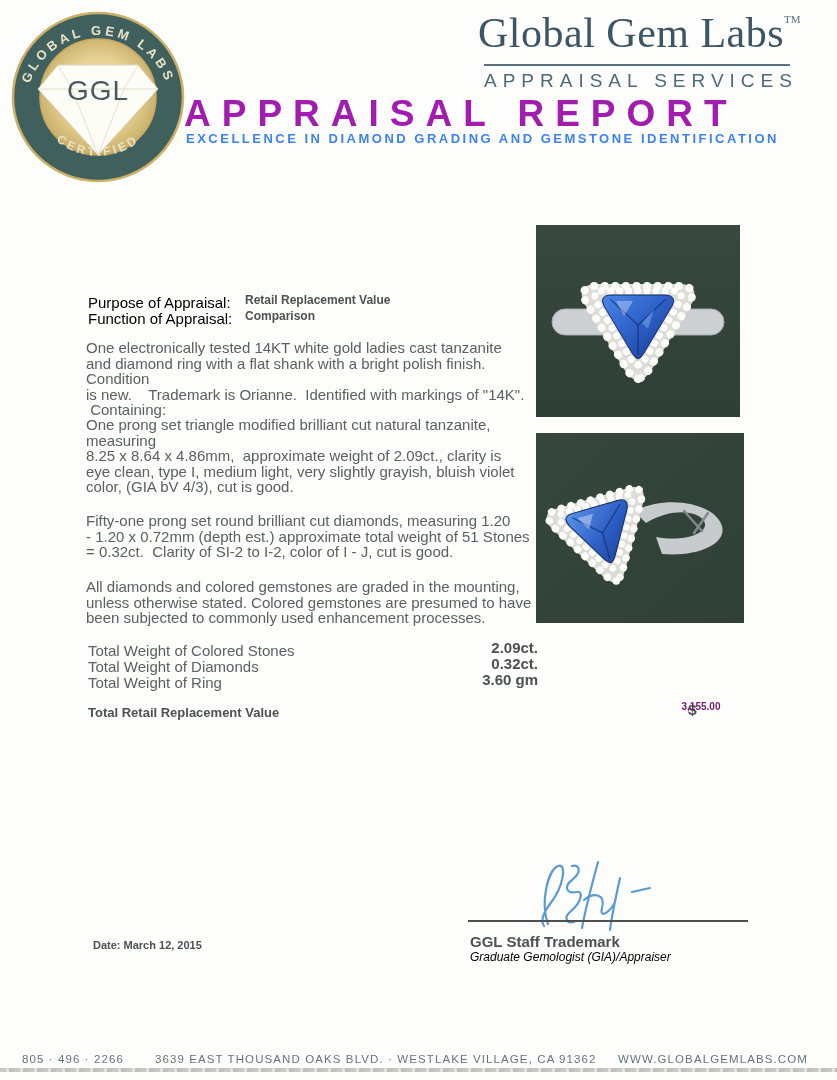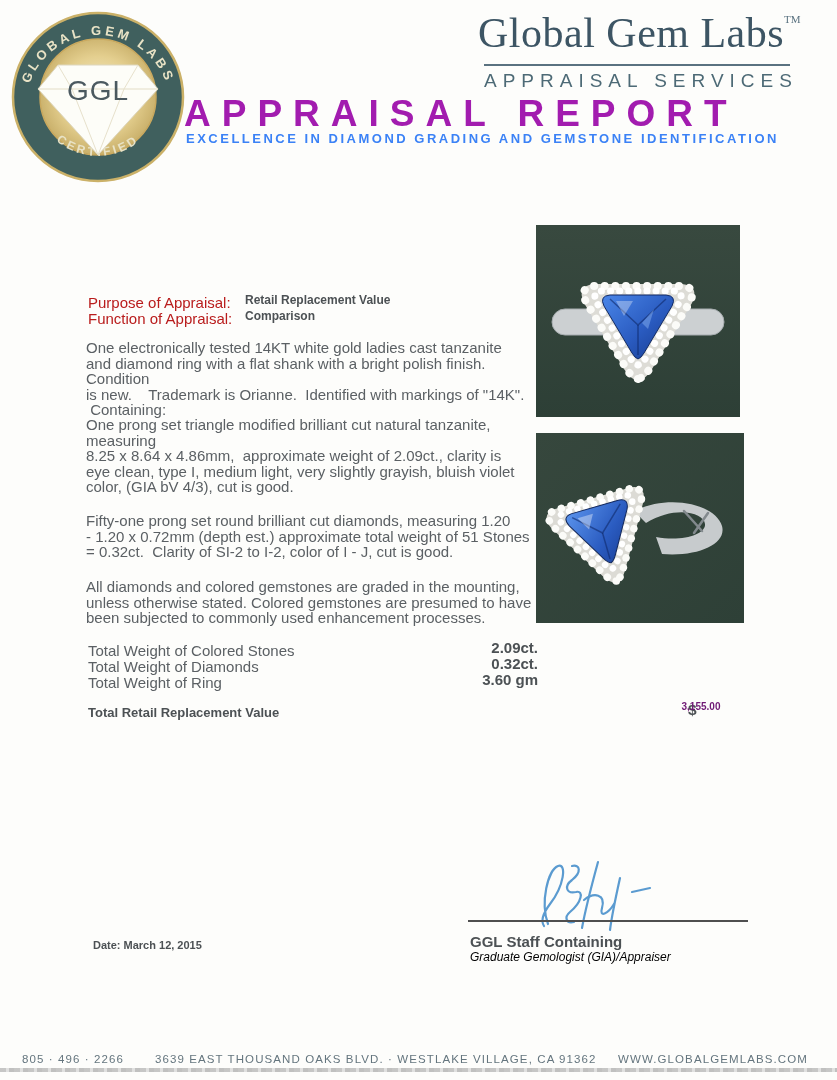--- a/index.html
+++ b/index.html
@@ -25,21 +25,21 @@
   .report-title{
     left:184px;top:84px;
     font-size:37px;font-weight:bold;color:#a21caf;letter-spacing:11px;white-space:nowrap;
   }
   .report-tagline{
     left:186px;top:122px;
     font-size:13px;font-weight:700;color:#3b82f6;letter-spacing:2.5px;white-space:nowrap;
   }
 
   
-  .field-label{font-size:15px;color:#b91c1c;}
+  .field-label{font-size:15px;color:#000000;}
   .field-value{font-size:12px;font-weight:bold;color:#4c5154;}
   .para{font-size:15px;line-height:15.6px;color:#5b6064;width:462px;}
   .w-label{font-size:15px;color:#5b6064;}
   .w-value{font-size:15px;font-weight:bold;color:#4c5154;text-align:right;width:118px;}
   .total-label{font-size:13px;font-weight:bold;color:#4c5154;}
   .total-cur{font-size:15.5px;font-weight:bold;color:#4c5154;}
   .total-val{font-size:10px;font-weight:bold;color:#701a75;text-align:center;width:84px;}
 
   
   .sig-line{left:468px;top:911px;width:280px;height:2px;background:#4f4f4f;}
@@ -199,21 +199,21 @@
         <path d="M 28,72 C 20,50 28,18 38,14 C 47,11 44,34 30,52 C 24,60 20,68 24,74"></path>
         <path d="M 52,14 C 60,12 62,20 52,28 C 44,34 46,42 56,40 C 64,38 62,50 50,60 C 44,65 46,72 54,70"></path>
         <path d="M 78,10 C 72,32 66,54 62,76"></path>
         <path d="M 64,48 C 74,40 86,42 82,56 C 79,66 88,62 94,52"></path>
         <path d="M 100,26 C 96,44 92,62 90,78"></path>
         <path d="M 112,40 L 130,36"></path>
       </g>
     </svg>
   </div>
   <div class="abs sig-line"></div>
-  <div class="abs sig-name">GGL Staff Containing</div>
+  <div class="abs sig-name">GGL Staff Trademark</div>
   <div class="abs sig-cred">Graduate Gemologist (GIA)/Appraiser</div>
   <div class="abs date-line">Date: March 12, 2015</div>
 
   <div class="abs footer-text" style="left:22px;top:1044px;">805 · 496 · 2266</div>
   <div class="abs footer-text" style="left:155px;top:1044px;">3639 EAST THOUSAND OAKS BLVD. · WESTLAKE VILLAGE, CA 91362</div>
   <div class="abs footer-text" style="left:618px;top:1044px;">WWW.GLOBALGEMLABS.COM</div>
   <div class="abs scan-bar"></div>
 
 </div>
 

